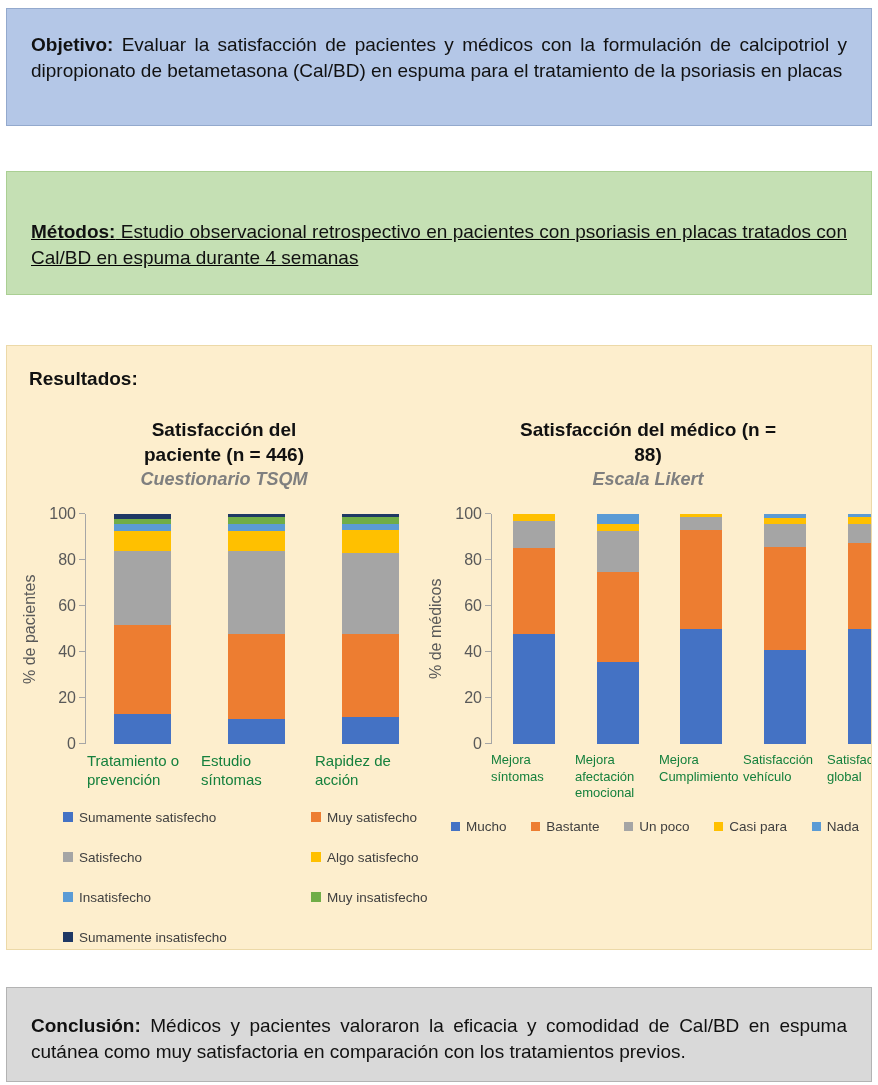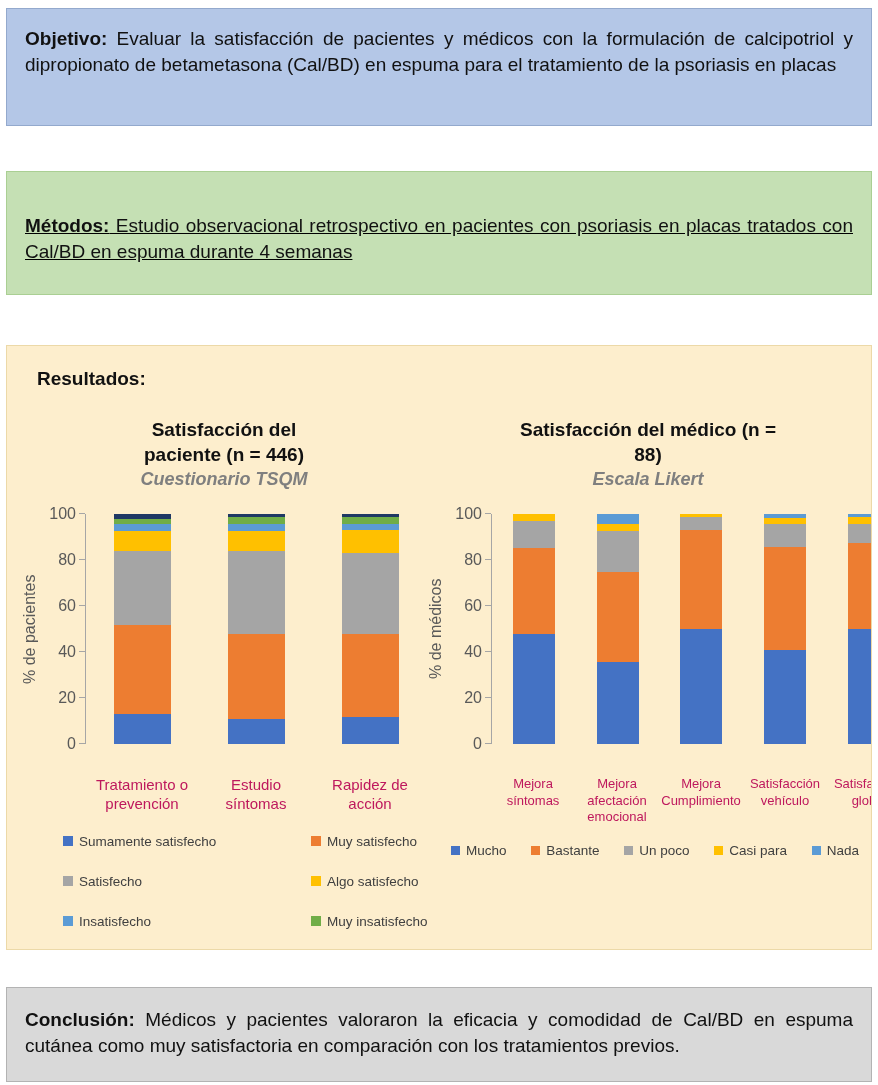--- a/index.html
+++ b/index.html
@@ -8,34 +8,34 @@
     background: #ffffff;
     overflow: hidden;
     font-family: "Liberation Sans", sans-serif;
     -webkit-font-smoothing: antialiased;
   }
   .box {
     margin-left: 6px; margin-right: 6px;
     box-sizing: border-box;
   }
   .para {
-    margin: 4px;
+    margin: 10px;
     font-size: 19px;
     line-height: 1.36;
     color: #111111;
     text-align: justify;
   }
   .para strong { font-weight: bold; }
 
   #sec-objetivo   { margin-top: 8px;  height: 118px; padding: 13px 14px; border: 1px solid #93a9cd; }
   #sec-metodos    { margin-top: 45px; height: 124px; padding: 37px 14px 0 14px; border: 1px solid #aacf93; }
   #sec-resultados { margin-top: 50px; height: 605px; padding: 22px 14px 0 14px; border: 1px solid #ecd9a8; overflow: hidden; }
   #sec-conclusion { margin-top: 37px; height: 95px;  padding: 15px 14px 0 14px; border: 1px solid #b3b3b3; }
 
-  .res-label { margin: 0 0 28px 16px; font-size: 19px; font-weight: bold; color: #111; text-align: left; }
+  .res-label { margin: 0 0 28px 8px; font-size: 19px; font-weight: bold; color: #111; text-align: left; }
 
   .charts-row { display: flex; flex-direction: row; align-items: flex-start; }
   .chart { box-sizing: border-box; }
   .chart[data-chart="0"] { width: 406px; }
   .chart[data-chart="1"] { width: 442px; }
 
   .chart-title {
     font-size: 19px; font-weight: bold; color: #111;
     text-align: center; line-height: 1.3;
     margin: 0 auto;
@@ -80,21 +80,21 @@
   .bar { display: flex; flex-direction: column-reverse; }
   .chart[data-chart="0"] .bar { width: 57px; }
   .chart[data-chart="1"] .bar { width: 42px; }
   .seg { width: 100%; }
 
   .xlabels {
     display: flex; justify-content: space-around;
     margin-top: 8px;
   }
   .xlab {
-    text-align: center; color: #be185d; line-height: 1.25; margin-top: 24px;
+    text-align: left; color: #15803d; line-height: 1.25;
   }
   .chart[data-chart="0"] .xlab { width: 110px; font-size: 15px; }
   .chart[data-chart="1"] .xlab { width: 84px;  font-size: 13px; }
 
   .legend { margin-top: 16px; }
   .legend-grid {
     display: grid;
     grid-template-columns: 248px auto;
     row-gap: 25px;
     margin-left: 42px;

